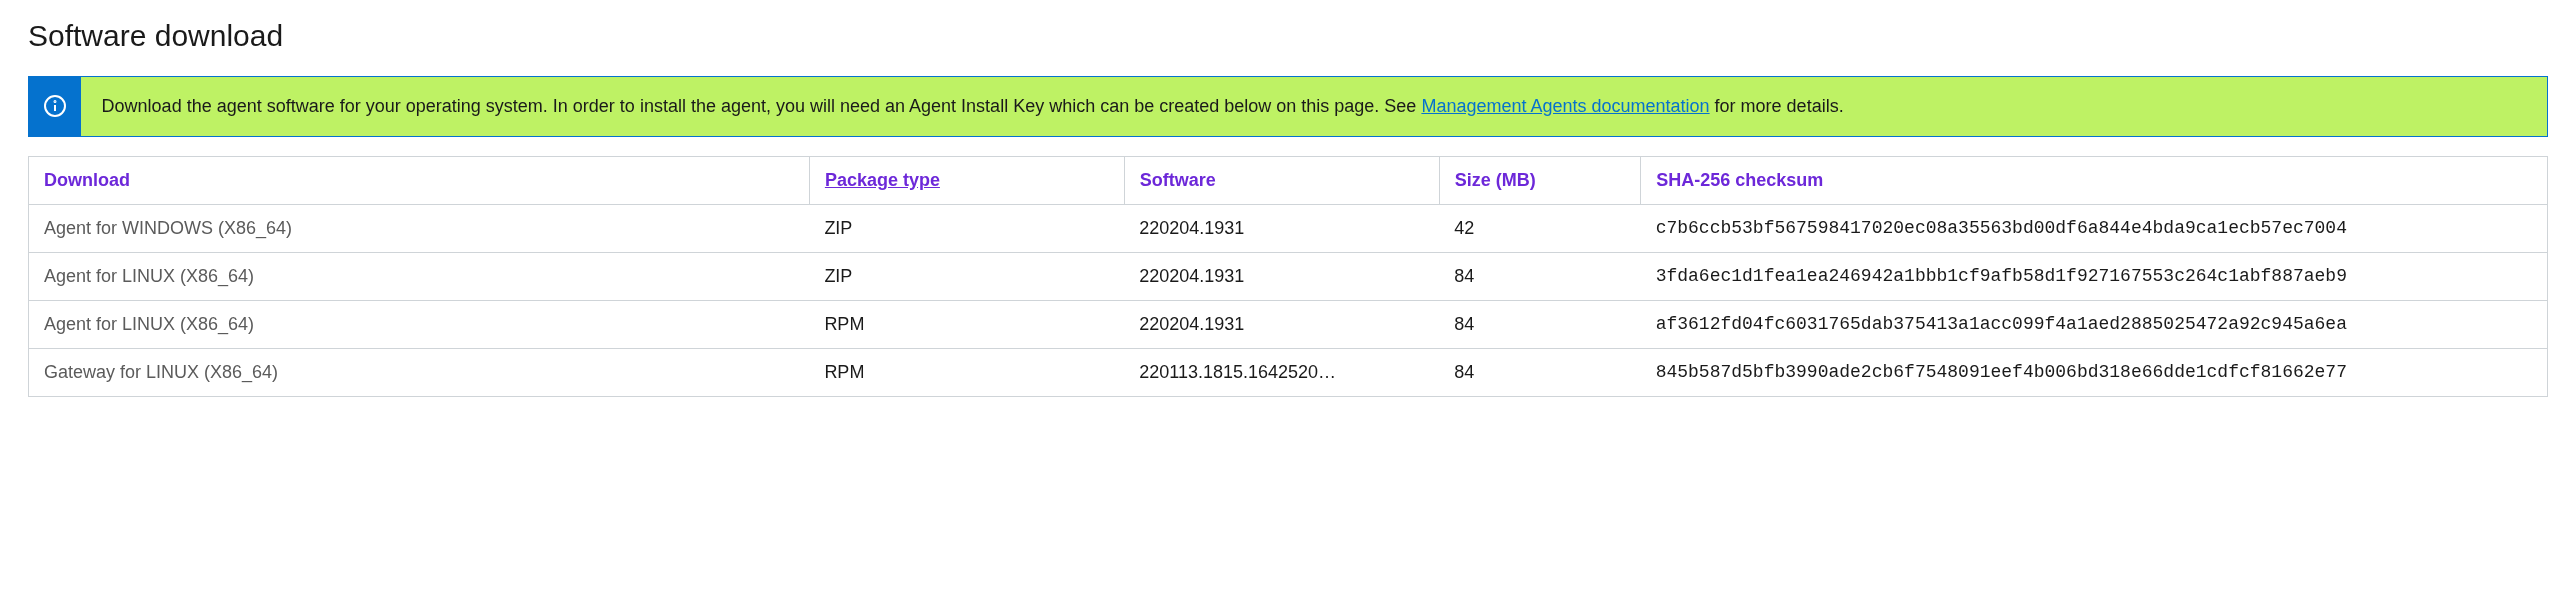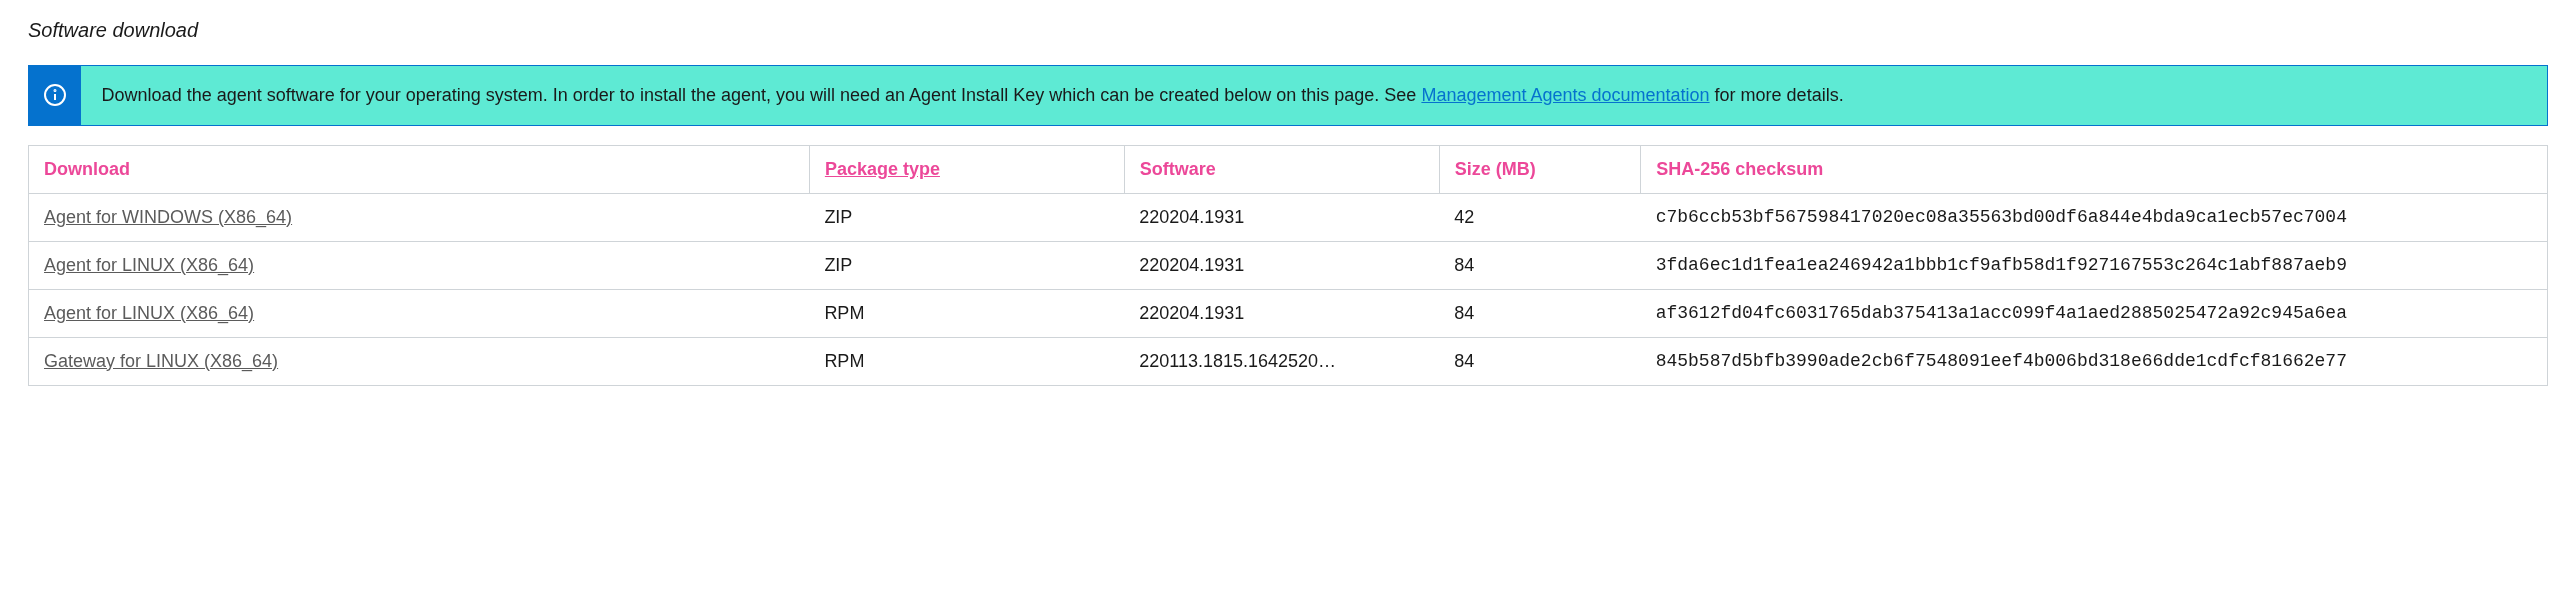--- a/index.html
+++ b/index.html
@@ -7,31 +7,30 @@
       margin: 0;
       padding: 0;
     }
     body {
       font-family: -apple-system, BlinkMacSystemFont, "Segoe UI", Helvetica, Arial, sans-serif;
       background: #ffffff;
       padding: 19px 28px;
       color: #1a1a1a;
     }
     .page-title {
-      font-size: 20px;
+      font-size: 30px;
       font-weight: 400;
       color: #1a1a1a;
       margin-bottom: 22.5px;
-      font-style: italic;
     }
     .info-banner {
       display: flex;
       align-items: stretch;
       border: 0.9px solid #0572ce;
-      background: #5eead4;
+      background: #bef264;
       margin-bottom: 19px;
     }
     .info-icon-box {
       background: #0572ce;
       width: 52px;
       display: flex;
       align-items: center;
       justify-content: center;
       flex-shrink: 0;
     }
@@ -56,36 +55,35 @@
     }
     th, td {
       text-align: left;
       padding: 13px 15px;
       border-bottom: 0.9px solid #cfd4d8;
       font-size: 18px;
       vertical-align: middle;
     }
     th {
       font-weight: 700;
-      color: #ec4899;
+      color: #6d28d9;
       background: #ffffff;
       border-right: 0.9px solid #cfd4d8;
     }
     th:last-child {
       border-right: none;
     }
     td {
       color: #1a1a1a;
     }
     tbody tr:last-child td {
       border-bottom: none;
     }
     .download-link {
       color: #5b5b5b;
-      text-decoration: underline;
       cursor: pointer;
     }
     .col-download { width: 31%; }
     .col-package { width: 12.5%; text-decoration: underline; }
     .col-version { width: 12.5%; }
     .col-size { width: 8%; margin-left: 22px; }
     .col-checksum { width: 36%; }
     .checksum-cell {
       font-family: Liberation Mono, monospace;
       word-break: break-all;

